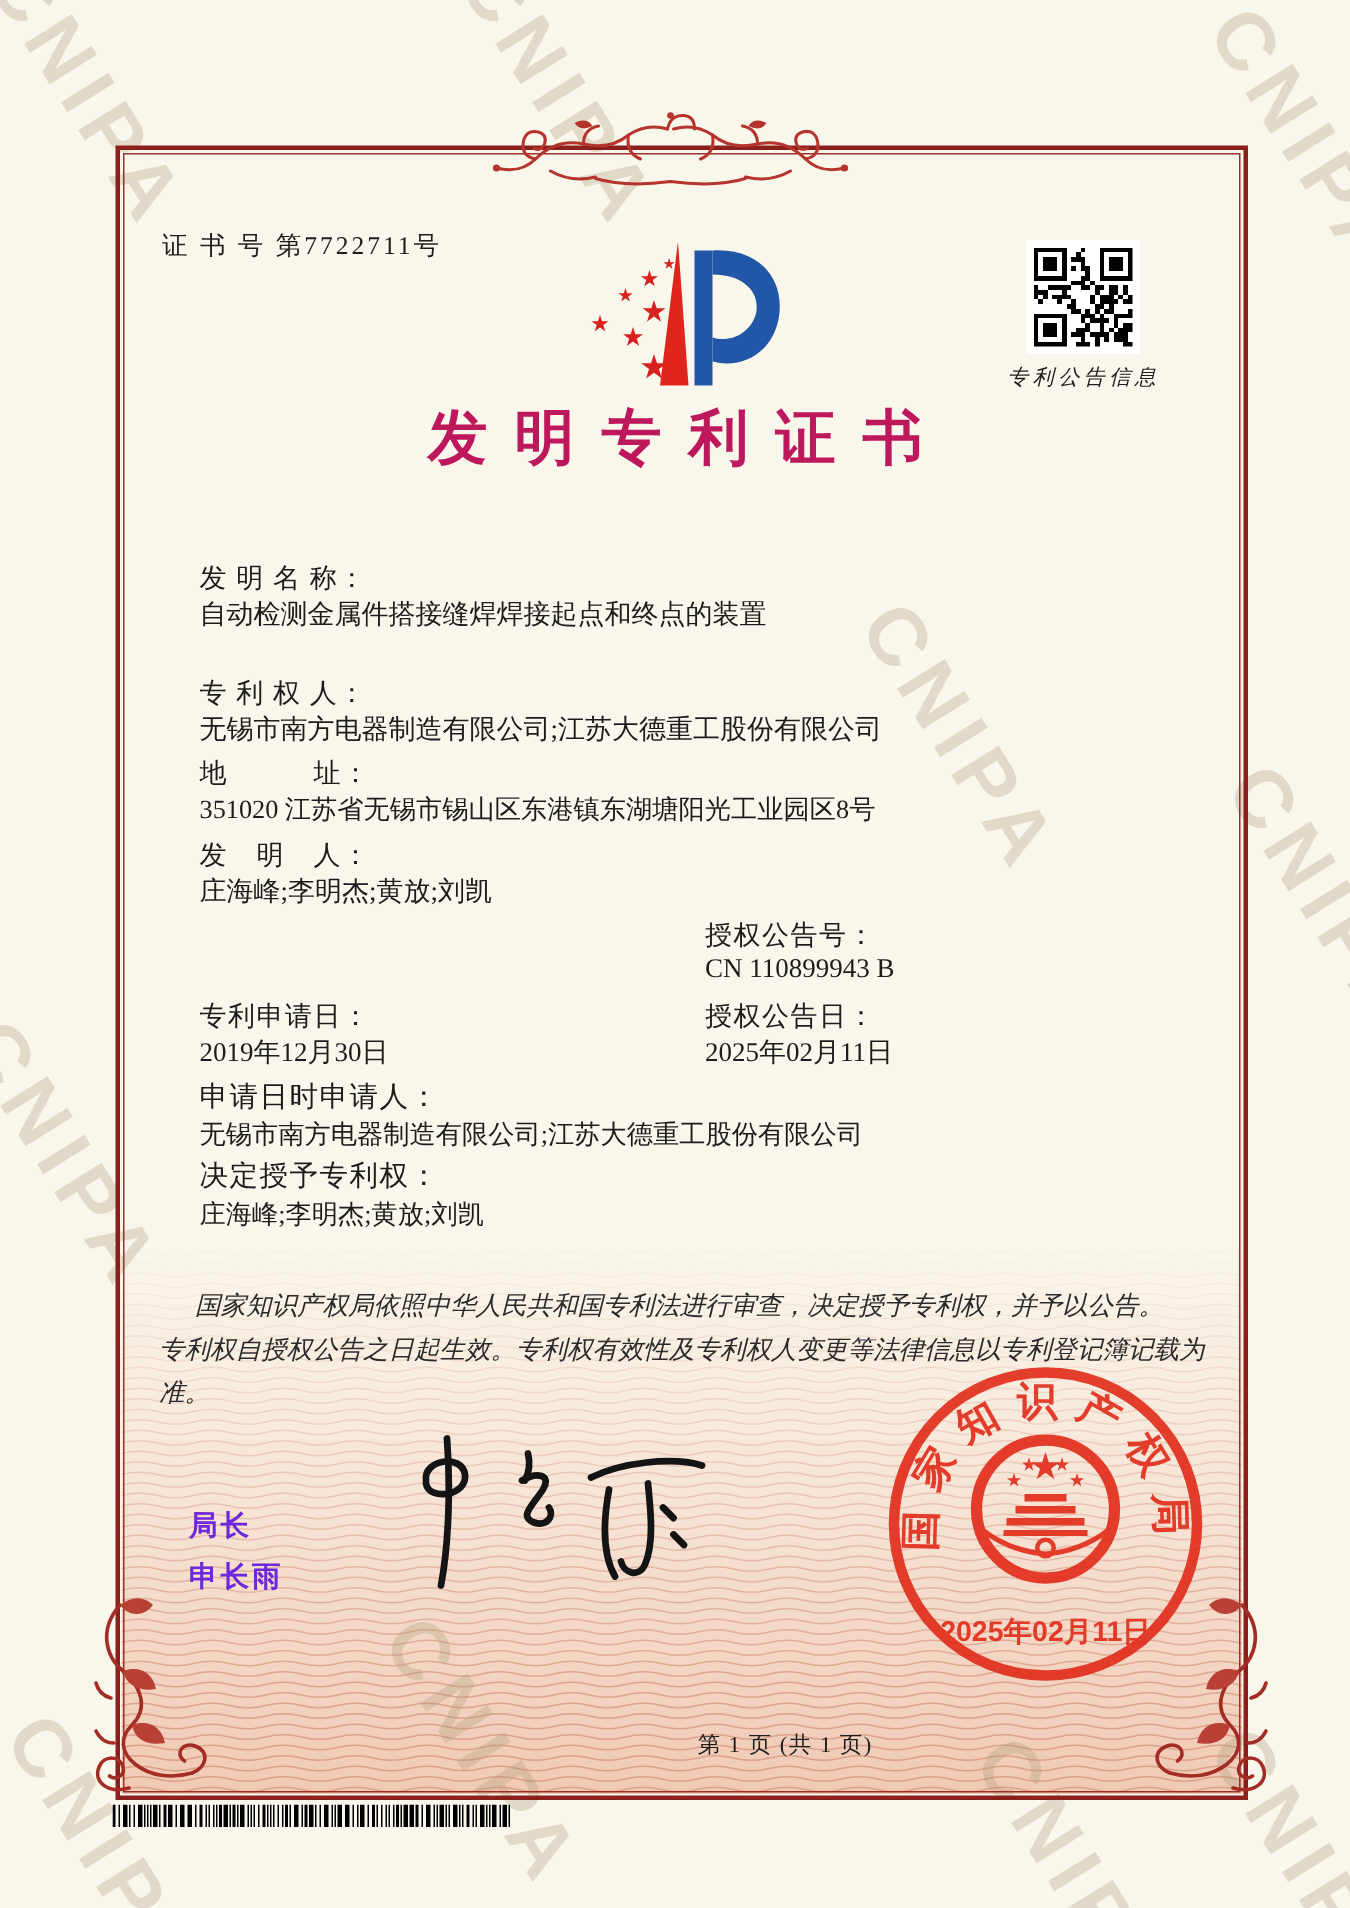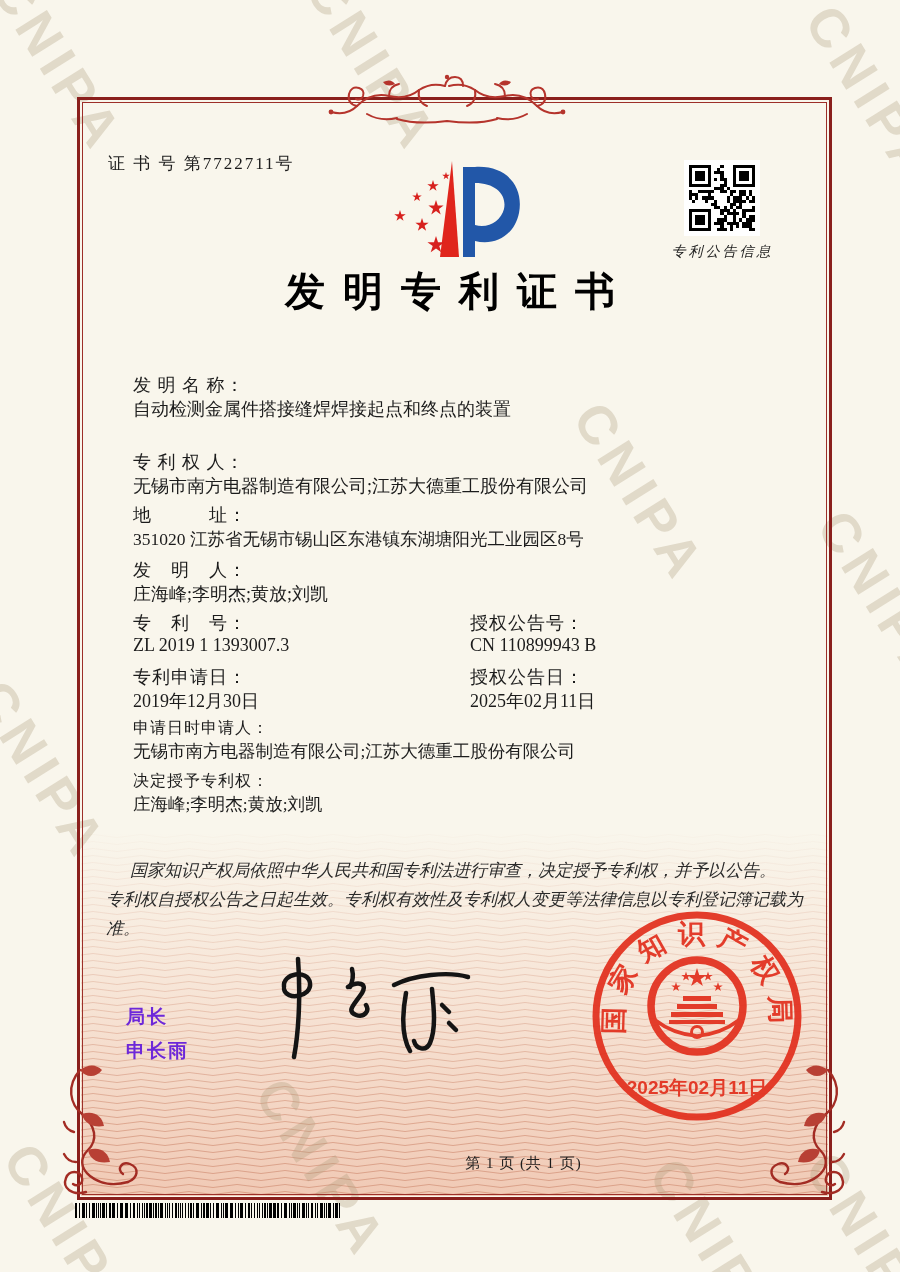--- a/index.html
+++ b/index.html
@@ -13,26 +13,26 @@
   .waves-band{position:absolute;left:81px;top:832px;width:747px;height:364px;z-index:0;
       background:linear-gradient(180deg,rgba(246,226,212,0) 0%,rgba(245,214,196,0.55) 45%,rgba(240,199,178,0.95) 100%);}
   .waves-band svg{position:absolute;inset:0;}
   
   .watermark{position:absolute;font-family:"Liberation Sans","DejaVu Sans",sans-serif;font-weight:700;
       font-size:54px;letter-spacing:7px;color:rgba(168,152,120,0.30);white-space:nowrap;
       transform:translate(-50%,-50%) rotate(58deg);z-index:1;}
   
   .cert-no{position:absolute;left:108px;top:152px;font-size:17px;letter-spacing:2px;z-index:3;}
   .title{position:absolute;left:0;right:0;top:264px;text-align:center;font-size:40px;font-weight:700;
-         letter-spacing:18px;text-indent:18px;z-index:3;color:#000000;}
+         letter-spacing:18px;text-indent:18px;z-index:3;color:#be185d;}
   .row{position:absolute;left:125px;font-size:18px;z-index:3;white-space:nowrap;display:flex;align-items:baseline;flex-direction:column;}
   .row .flabel{white-space:pre;letter-spacing:1px;}
   .row .fvalue{margin-left:8px;}
   .row.c2{left:462px;justify-content:flex-end;}
-  .row .small{font-size:16px;}
+  .row .small{font-size:19px;}
   .statement{position:absolute;left:106px;width:702px;top:856px;z-index:3;font-size:17px;line-height:29px;
              font-style:italic;color:#2a2a2a;}
   .statement .line1{padding-left:24px;}
   .officer{position:absolute;left:126px;font-family:"Liberation Sans","DejaVu Sans",sans-serif;
            font-weight:700;font-size:19px;z-index:3;color:#6d28d9;letter-spacing:2px;}
   .footer-page{position:absolute;left:77px;width:893px;top:1154px;text-align:center;font-size:15px;
                z-index:3;letter-spacing:1px;}
   .qr-wrap{position:absolute;left:684px;top:160px;width:76px;height:76px;background:#fff;z-index:3;
            display:flex;align-items:center;justify-content:center;}
   .qr-caption{position:absolute;left:650px;top:243px;width:145px;text-align:center;font-size:14px;
@@ -333,24 +333,20 @@
     <span class="fvalue">无锡市南方电器制造有限公司;江苏大德重工股份有限公司</span>
   </div>
   <div class="row" style="top:503px">
     <span class="flabel">地　　　址：</span>
     <span class="fvalue" style="font-size:17.5px">351020 江苏省无锡市锡山区东港镇东湖塘阳光工业园区8号</span>
   </div>
   <div class="row" style="top:558px">
     <span class="flabel">发　明　人：</span>
     <span class="fvalue">庄海峰;李明杰;黄放;刘凯</span>
   </div>
-  <div class="row" style="top:611px">
-    <span class="flabel">专　利　号：</span>
-    <span class="fvalue">ZL 2019 1 1393007.3</span>
-  </div>
   <div class="row c2" style="top:611px">
     <span class="flabel">授权公告号：</span>
     <span class="fvalue">CN 110899943 B</span>
   </div>
   <div class="row" style="top:665px">
     <span class="flabel">专利申请日：</span>
     <span class="fvalue">2019年12月30日</span>
   </div>
   <div class="row c2" style="top:665px">
     <span class="flabel">授权公告日：</span>

